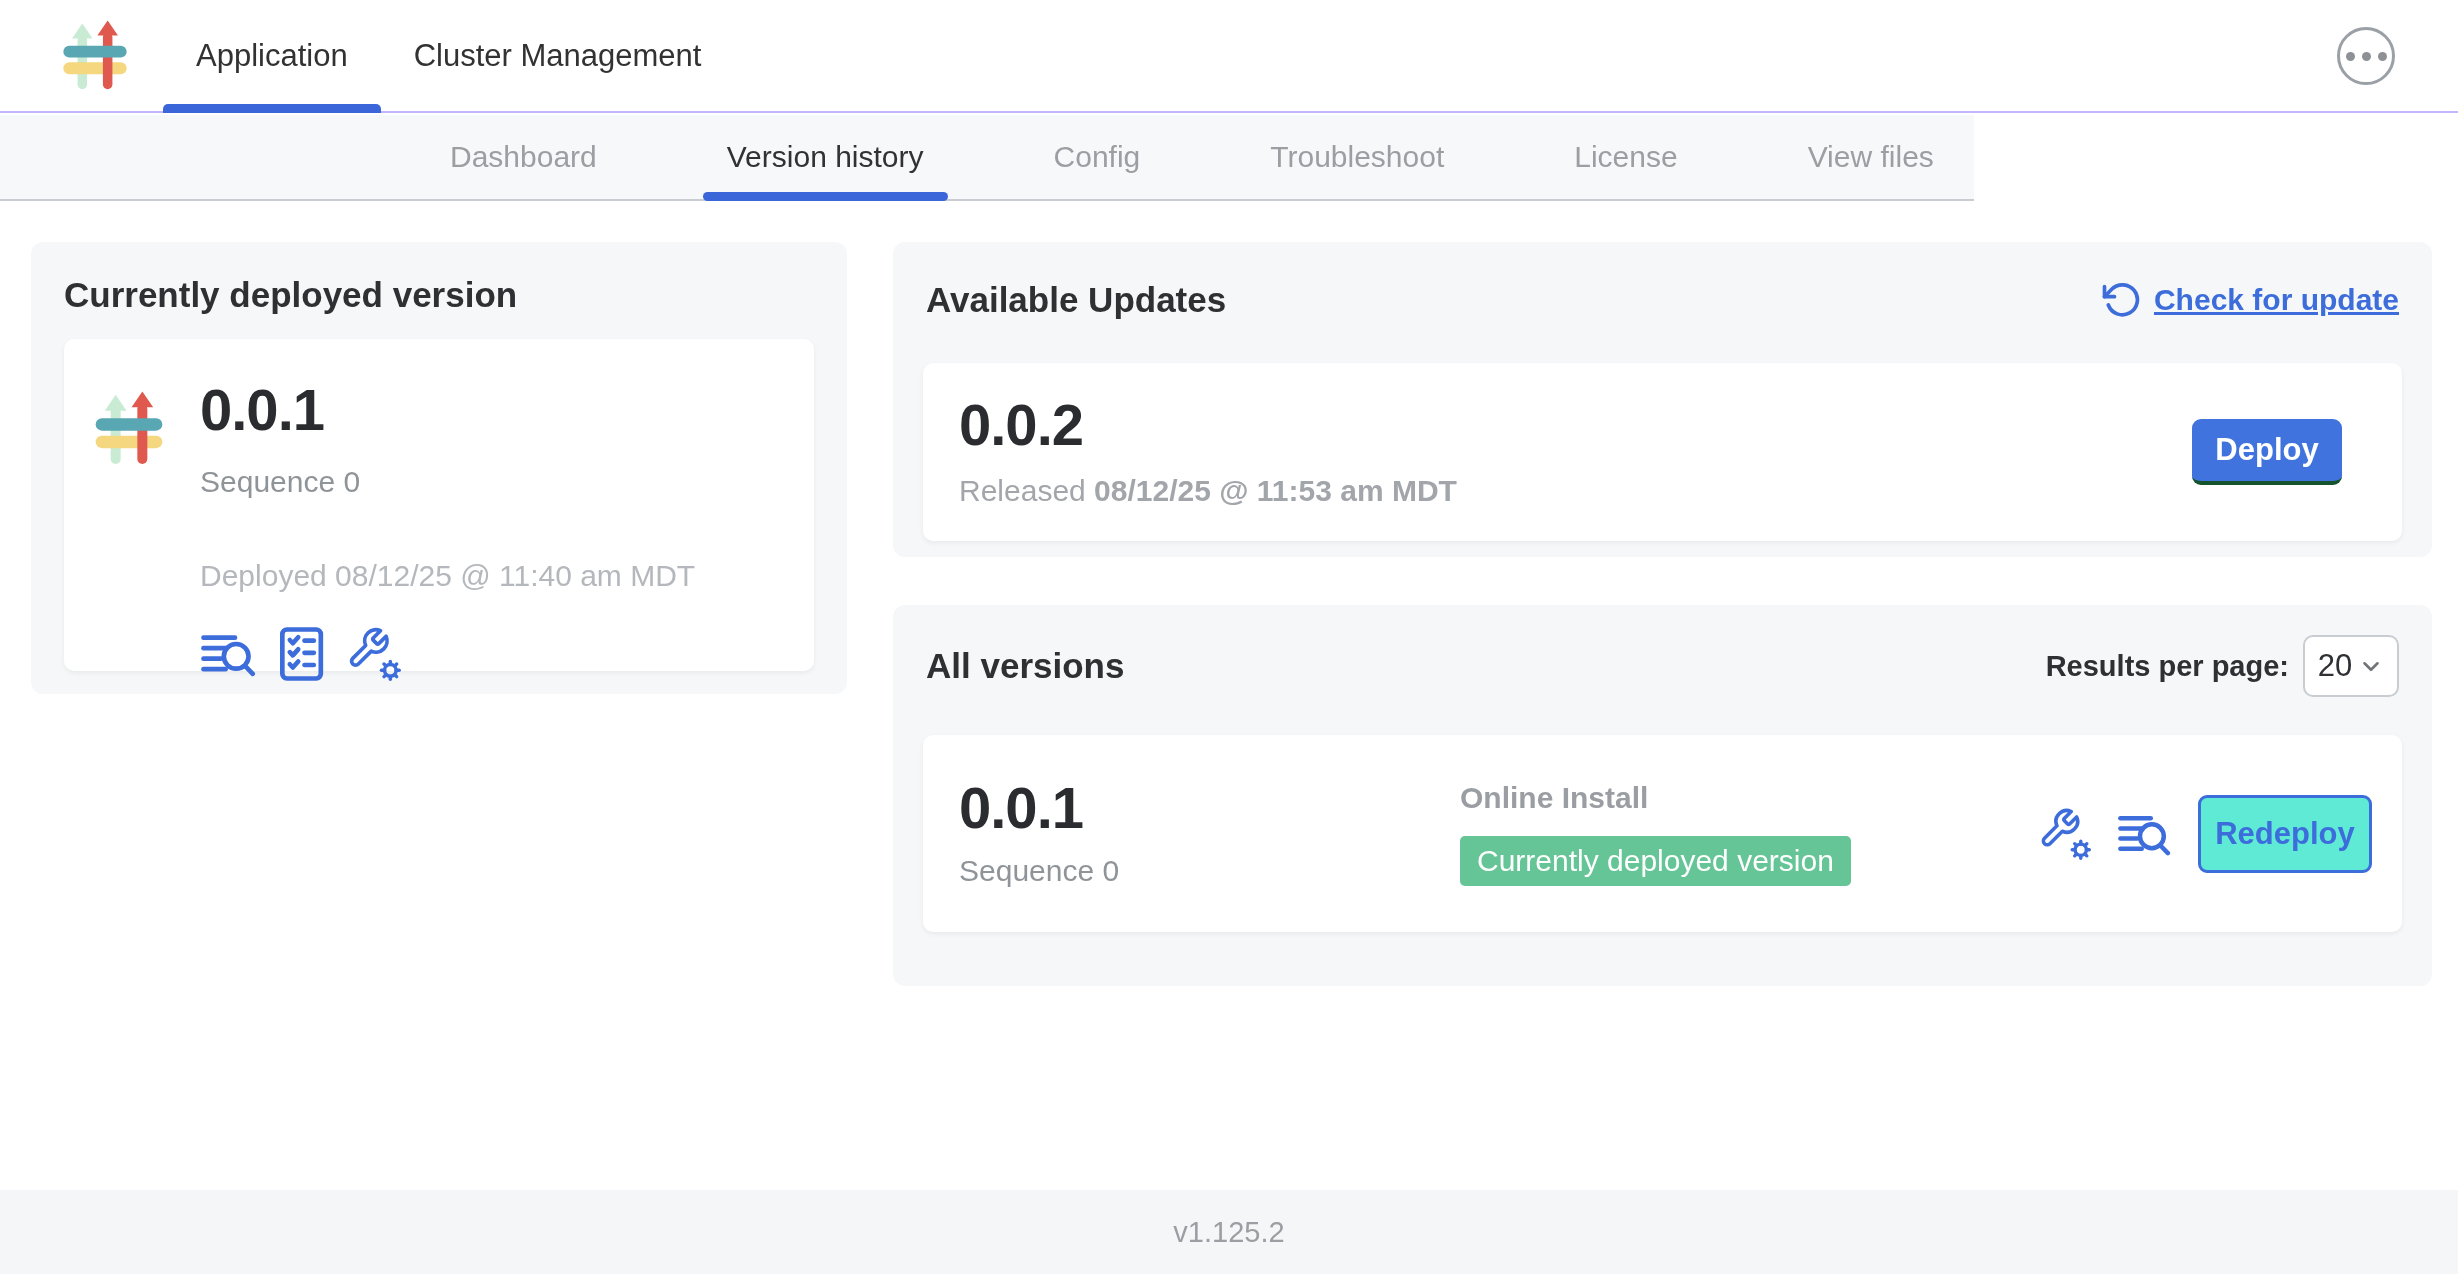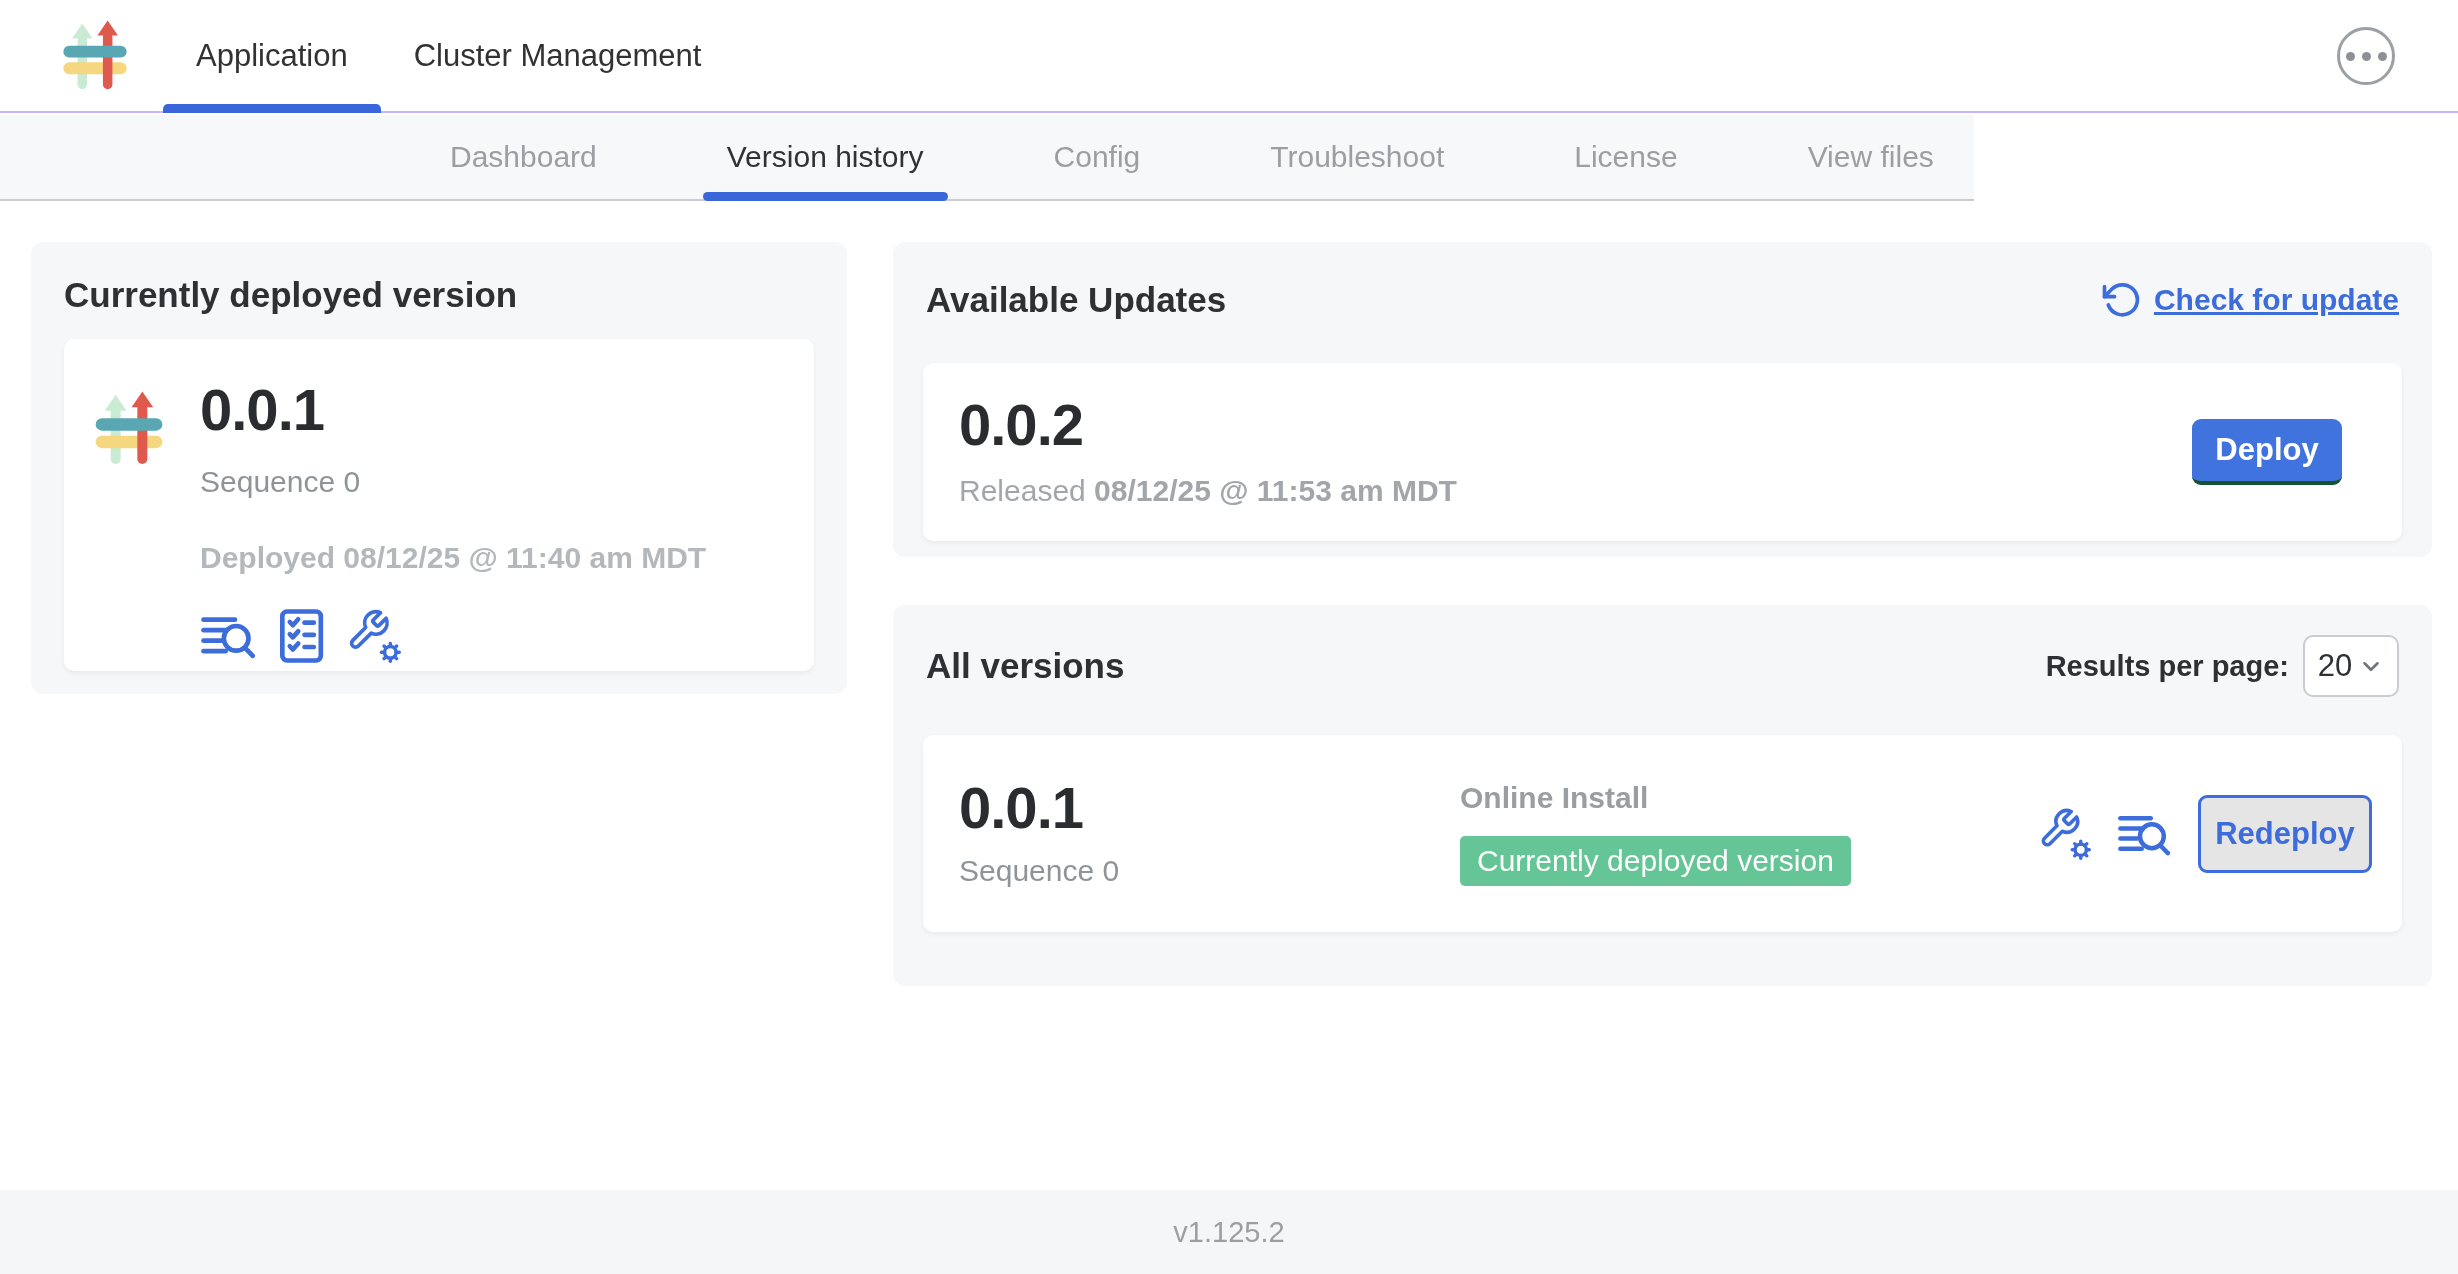--- a/index.html
+++ b/index.html
@@ -59,21 +59,21 @@
   .deployed-inner {
     margin-top:24px; background:#ffffff; border-radius:10px;
     box-shadow:0 2px 5px rgba(0,0,0,.06);
     padding:28px 30px 28px 25px; height:332px;
     display:flex; align-items:flex-start;
   }
   .deployed-logo { width:80px; height:80px; margin-top:22px; flex:none; }
   .deployed-info { margin-left:31px; }
   .big-version { font-size:58px; font-weight:bold; color:#2b2c2f; letter-spacing:-1px; line-height:1; margin-top:14px; }
   .seq { font-size:30px; color:#8f9499; margin-top:26px; }
-  .deployed-date { font-size:30px; color:#b4b7bb; margin-top:42px;font-weight:bold; }
+  .deployed-date { font-size:30px; color:#b4b7bb; margin-top:60px; }
   .icon-row { display:flex; align-items:center; gap:17px; margin-top:33px; }
   .icon-row svg, .row-icons svg { cursor:pointer; }
 
   .updates-card { left:893px; top:39px; width:1539px; height:315px; padding:30px; }
   .updates-head { display:flex; align-items:center; justify-content:space-between; padding:8px 3px 0 3px; }
   .check-link { display:flex; align-items:center; gap:12px; cursor:pointer; }
   .check-link span {
     font-size:30px; font-weight:bold; color:#3d6ddb; text-decoration:underline;
   }
   .update-inner {
@@ -107,21 +107,21 @@
   }
   .row-left { width:501px; }
   .row-mid { flex:1; }
   .install-type { font-size:30px; color:#9a9ea3; font-weight:bold; }
   .badge {
     display:inline-block; margin-top:21px; background:#65c596; color:#ffffff;
     font-size:30px; padding:8px 17px; border-radius:5px;
   }
   .row-icons { display:flex; align-items:center; gap:25px; margin-right:27px; }
   .redeploy-btn {
-    background:#e5e5e5; border:3px solid #3d6ddb; border-radius:9px;
+    background:#5eead4; border:3px solid #3d6ddb; border-radius:9px;
     color:#3d6ddb; font-family:inherit; font-size:31px; font-weight:bold;
     width:174px; height:78px; cursor:pointer;
   }
 
   
   .footer {
     position:absolute; left:0; top:1190px; width:2458px; height:84px;
     background:#f5f6f8; display:flex; align-items:center; justify-content:center;
   }
   .footer-version { font-size:29px; color:#9b9ea2; }

